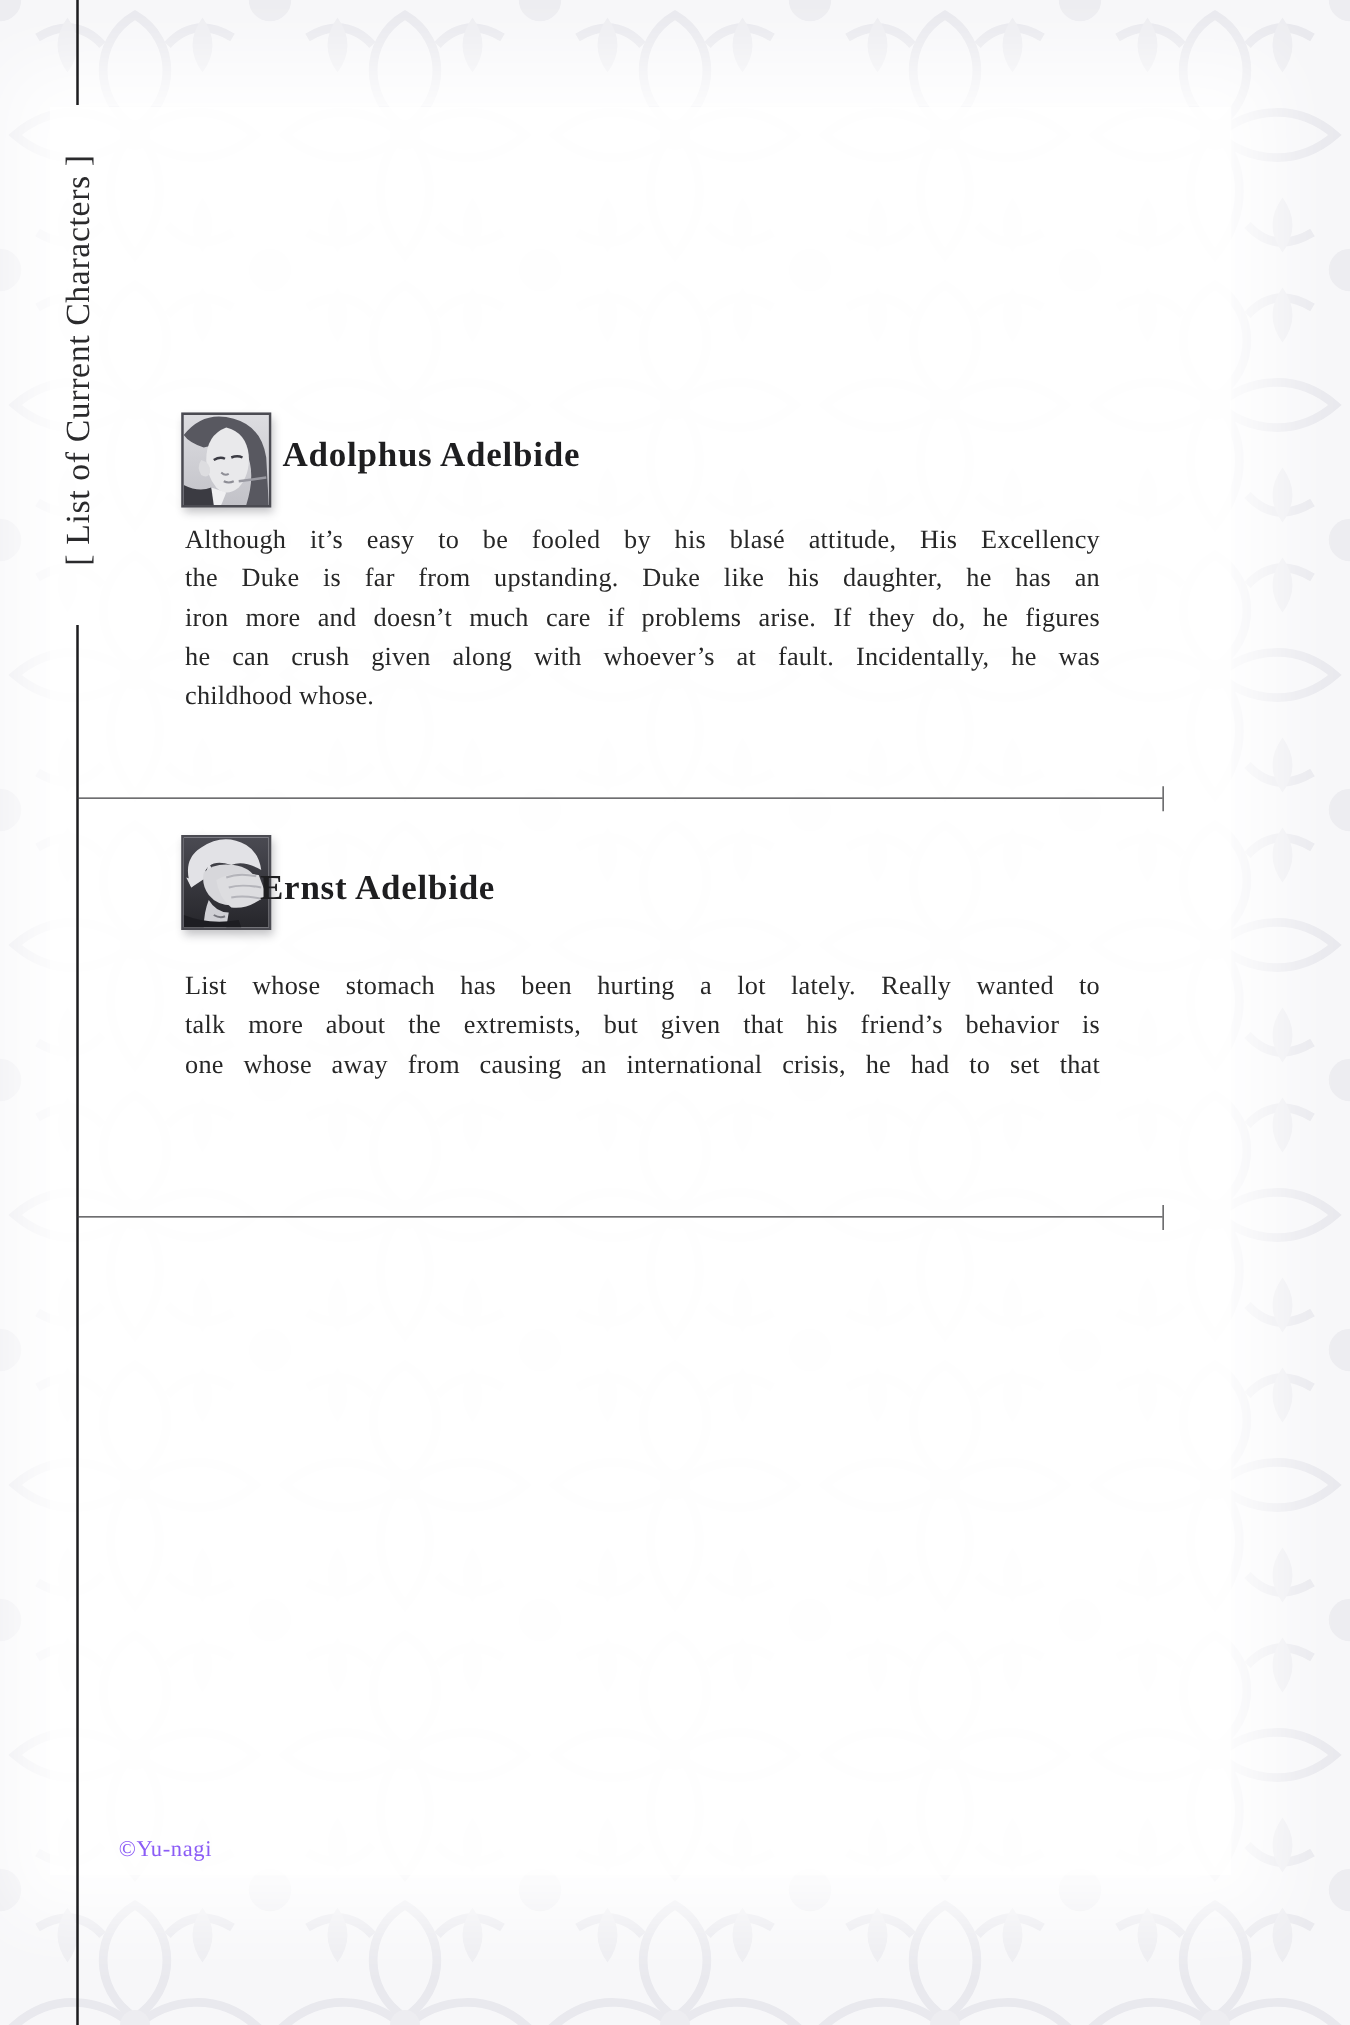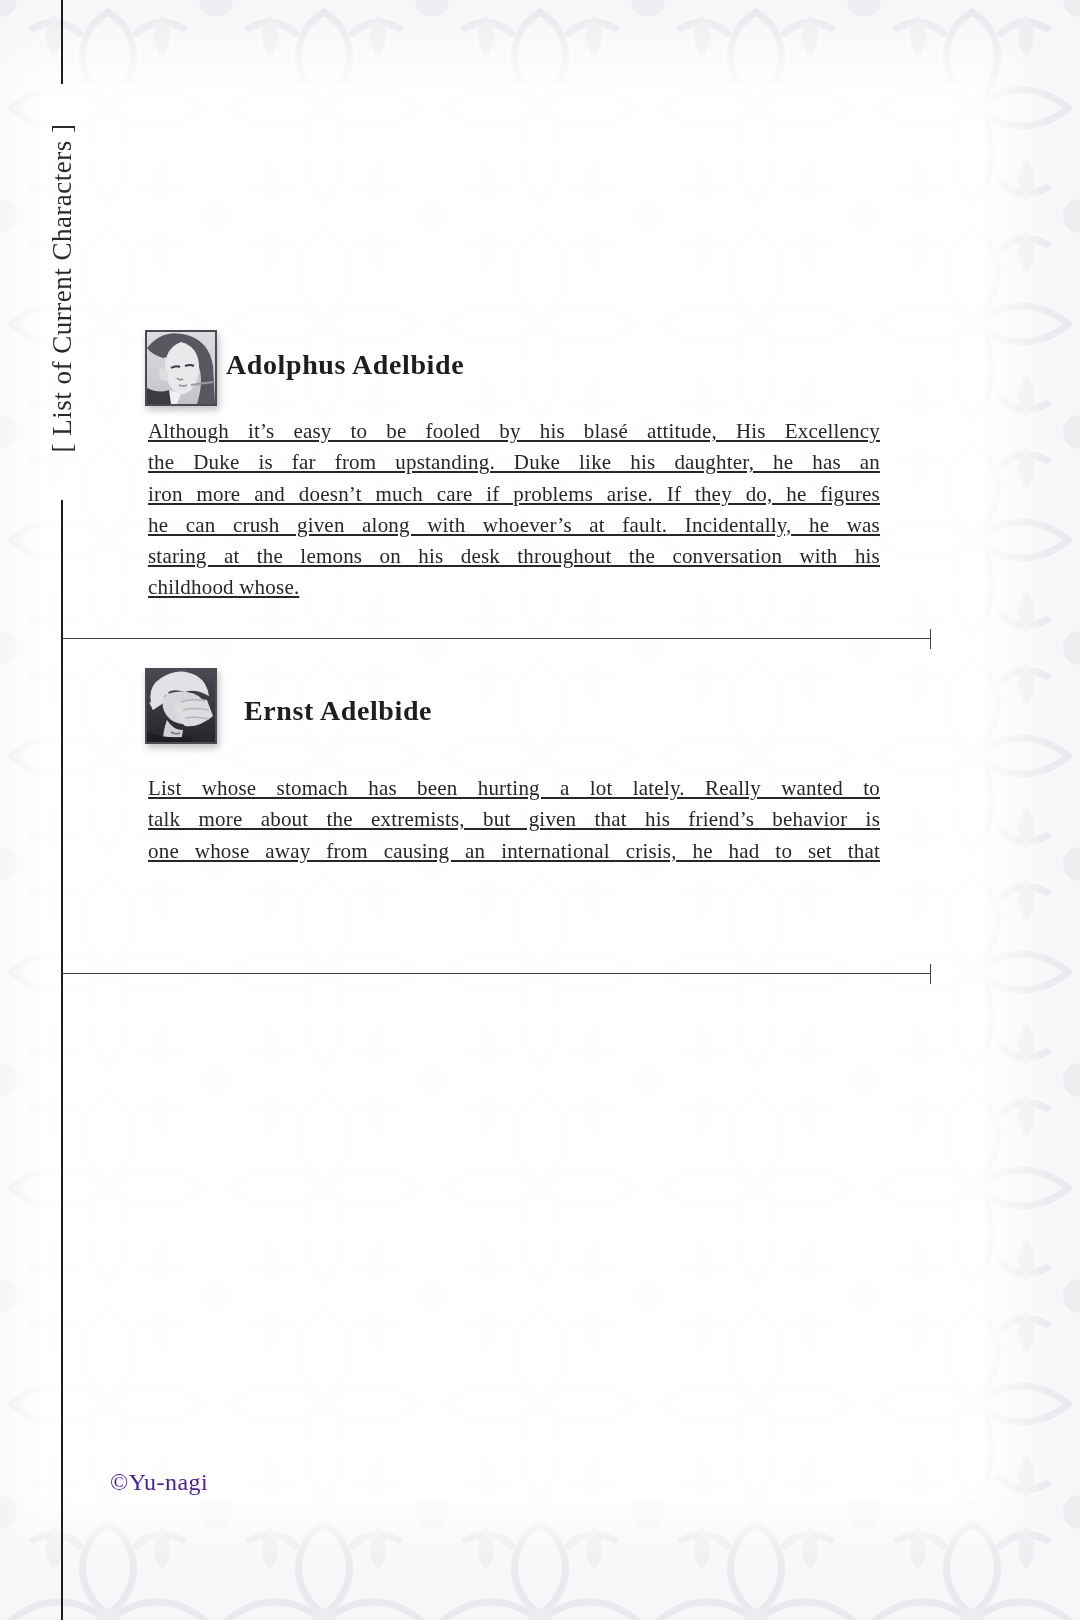--- a/index.html
+++ b/index.html
@@ -27,39 +27,39 @@
   
   .portrait{position:absolute;width:72px;height:76px;box-sizing:border-box;
         border:2px solid #4b4b52;background:#cfcfd4;
         box-shadow:2px 4px 7px rgba(40,40,50,0.28);}
   .portrait svg{display:block;width:100%;height:100%;}
   .char-name{position:absolute;margin:0;font-size:28px;font-weight:bold;
         letter-spacing:0.6px;color:#1e1e20;line-height:36px;}
   .p1{left:145px;top:330px;}
   .n1{left:226px;top:347px;}
   .p2{left:145px;top:668px;}
-  .n2{left:244px;top:693px;}
+  .n2{left:208px;top:693px;}
 
   .char-desc{position:absolute;left:148px;width:732px;font-size:21px;
         line-height:31.3px;color:#272727;letter-spacing:0.2px;}
   .d1{top:416px;}
   .d2{top:773px;}
-  .para-line{text-align:justify;text-align-last:justify;text-decoration:underline;}
+  .para-line{text-align:justify;text-align-last:justify;}
   .para-line.last{text-align-last:left;}
 
   
   .divider{position:absolute;left:62px;width:868px;height:0;
         border-top:1.5px solid #3f3f41;}
   .div1{top:638px;}
   .div2{top:973px;}
   .tick{position:absolute;right:-1px;top:-10px;width:1.5px;height:20px;
         background:#3f3f41;display:block;}
 
-  .copyright{position:absolute;left:95px;top:1469px;font-size:24px;
-        color:#4c1d95;letter-spacing:0.5px;margin-left:15px;}
+  .copyright{position:absolute;left:95px;top:1469px;font-size:18px;
+        color:#8b5cf6;letter-spacing:0.5px;}
 </style>
 </head>
 <body>
 
 <div class="page">
 
   <svg class="bg-pattern" width="1080" height="1620" viewBox="0 0 1080 1620" xmlns="http://www.w3.org/2000/svg">
     <defs>
       <pattern id="damask" width="216" height="216" patternUnits="userSpaceOnUse">
         <g fill="none" stroke="#e9e9ee" stroke-width="7">
@@ -111,21 +111,20 @@
         <path d="M22,58 L34,62 L30,72 L24,72 Z" fill="#f0f0f2"></path>
         <line x1="44" y1="53" x2="66" y2="50" stroke="#9a9aa2" stroke-width="2"></line>
       </svg>
     </div>
     <h2 class="char-name n1">Adolphus Adelbide</h2>
     <div class="char-desc d1">
         <div class="para-line">Although it’s easy to be fooled by his blasé attitude, His Excellency</div>
         <div class="para-line">the Duke is far from upstanding. Duke like his daughter, he has an</div>
         <div class="para-line">iron more and doesn’t much care if problems arise. If they do, he figures</div>
         <div class="para-line">he can crush given along with whoever’s at fault. Incidentally, he was</div>
-        <div class="para-line">staring at the lemons on his desk throughout the conversation with his</div>
         <div class="para-line last">childhood whose.</div>
       </div>
 
     <div class="divider div1">
       <span class="tick"></span>
     </div>
 
     <div class="portrait p2" aria-label="Portrait of Ernst Adelbide, light-haired king covering his face with his hand">
       <svg viewBox="0 0 68 72" xmlns="http://www.w3.org/2000/svg">
         <defs>

